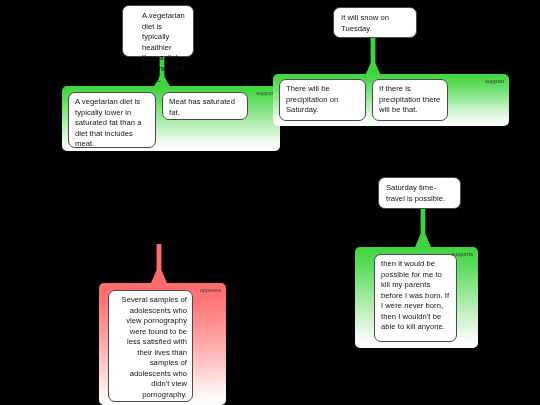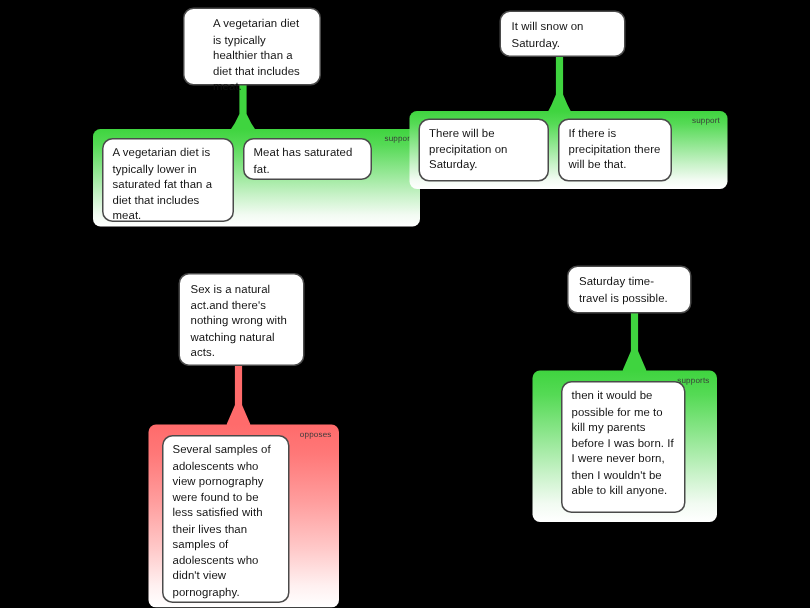--- a/index.html
+++ b/index.html
@@ -78,39 +78,39 @@
     padding: 4px 5px 4px 6px;
     font-size: 7.6px;
     line-height: 10.5px;
     color: #111111;
     letter-spacing: 0.05px;
     z-index: 4;
   }
 
   
   #map-diet { left: 0px; top: 0px; width: 280px; height: 160px; }
-  #map-diet .claim-box { left: 122px; top: 5px; width: 92px; height: 52px; padding-left: 19px; }
+  #map-diet .claim-box { left: 122px; top: 5px; width: 72px; height: 52px; padding-left: 19px; }
   #map-diet .connector { left: 154px; top: 56px; }
   #map-diet .group { left: 62px; top: 86px; width: 218px; height: 65px; }
   #map-diet .reason-box.r1 { left: 6px; top: 6px; width: 88px; height: 56px; }
   #map-diet .reason-box.r2 { left: 100px; top: 6px; width: 86px; height: 28px; }
 
   
   #map-snow { left: 270px; top: 0px; width: 270px; height: 150px; }
   #map-snow .claim-box { left: 63px; top: 7px; width: 84px; height: 31px; }
   #map-snow .connector { left: 95px; top: 37px; }
-  #map-snow .group { left: 3px; top: 74px; width: 212px; height: 52px; }
+  #map-snow .group { left: 3px; top: 74px; width: 236px; height: 52px; }
   #map-snow .reason-box.r1 { left: 6px; top: 5px; width: 87px; height: 42px; }
   #map-snow .reason-box.r2 { left: 99px; top: 5px; width: 76px; height: 42px; }
 
   
   #map-porn { left: 0px; top: 160px; width: 280px; height: 245px; }
   #map-porn .claim-box { left: 119px; top: 22px; width: 84px; height: 62px; }
   #map-porn .connector { left: 151px; top: 84px; }
-  #map-porn .group { left: 99px; top: 123px; width: 127px; height: 122px; }
+  #map-porn .group { left: 99px; top: 123px; width: 127px; height: 122px; text-align: right; }
   #map-porn .reason-box.r1 { left: 9px; top: 7px; width: 85px; height: 112px; }
 
   
   #map-time { left: 350px; top: 160px; width: 190px; height: 230px; }
   #map-time .claim-box { left: 28px; top: 17px; width: 83px; height: 32px; }
   #map-time .connector { left: 65px; top: 48px; }
   #map-time .group { left: 5px; top: 87px; width: 123px; height: 101px; }
   #map-time .reason-box.r1 { left: 9px; top: 7px; width: 83px; height: 88px; margin-left: 10px; }
 </style>
 </head>
@@ -128,38 +128,37 @@
 
   <div class="group green">
     <span class="relation-label">support</span>
     <div class="reason-box r1">A vegetarian diet is typically lower in saturated fat than a diet that includes meat.</div>
     <div class="reason-box r2">Meat has saturated fat.</div>
   </div>
 </div>
 
 <div class="map" id="map-snow">
 
-  <div class="claim-box">It will snow on Saturday.</div>
+  <div class="claim-box">It will snow on Tuesday.</div>
 
   <div class="connector">
     <svg width="16" height="40" viewBox="0 0 16 40">
       <path d="M5.6 0 L10.4 0 L10.4 26 L13.4 33 L16 38 L16 40 L0 40 L0 38 L2.6 33 L5.6 26 Z" fill="#3fd43f"></path>
     </svg>
   </div>
 
   <div class="group green">
     <span class="relation-label">support</span>
     <div class="reason-box r1">There will be precipitation on Saturday.</div>
     <div class="reason-box r2">If there is precipitation there will be that.</div>
   </div>
 </div>
 
 <div class="map" id="map-porn">
 
-  <div class="claim-box">Sex is a natural act.and there's nothing wrong with watching natural acts.</div>
 
   <div class="connector">
     <svg width="16" height="41" viewBox="0 0 16 41">
       <path d="M5.6 0 L10.4 0 L10.4 26 L13.4 33 L16 39 L16 41 L0 41 L0 39 L2.6 33 L5.6 26 Z" fill="#ff6b6b"></path>
     </svg>
   </div>
 
   <div class="group red">
     <span class="relation-label">opposes</span>
     <div class="reason-box r1">Several samples of adolescents who view pornography were found to be less satisfied with their lives than samples of adolescents who didn't view pornography.</div>

